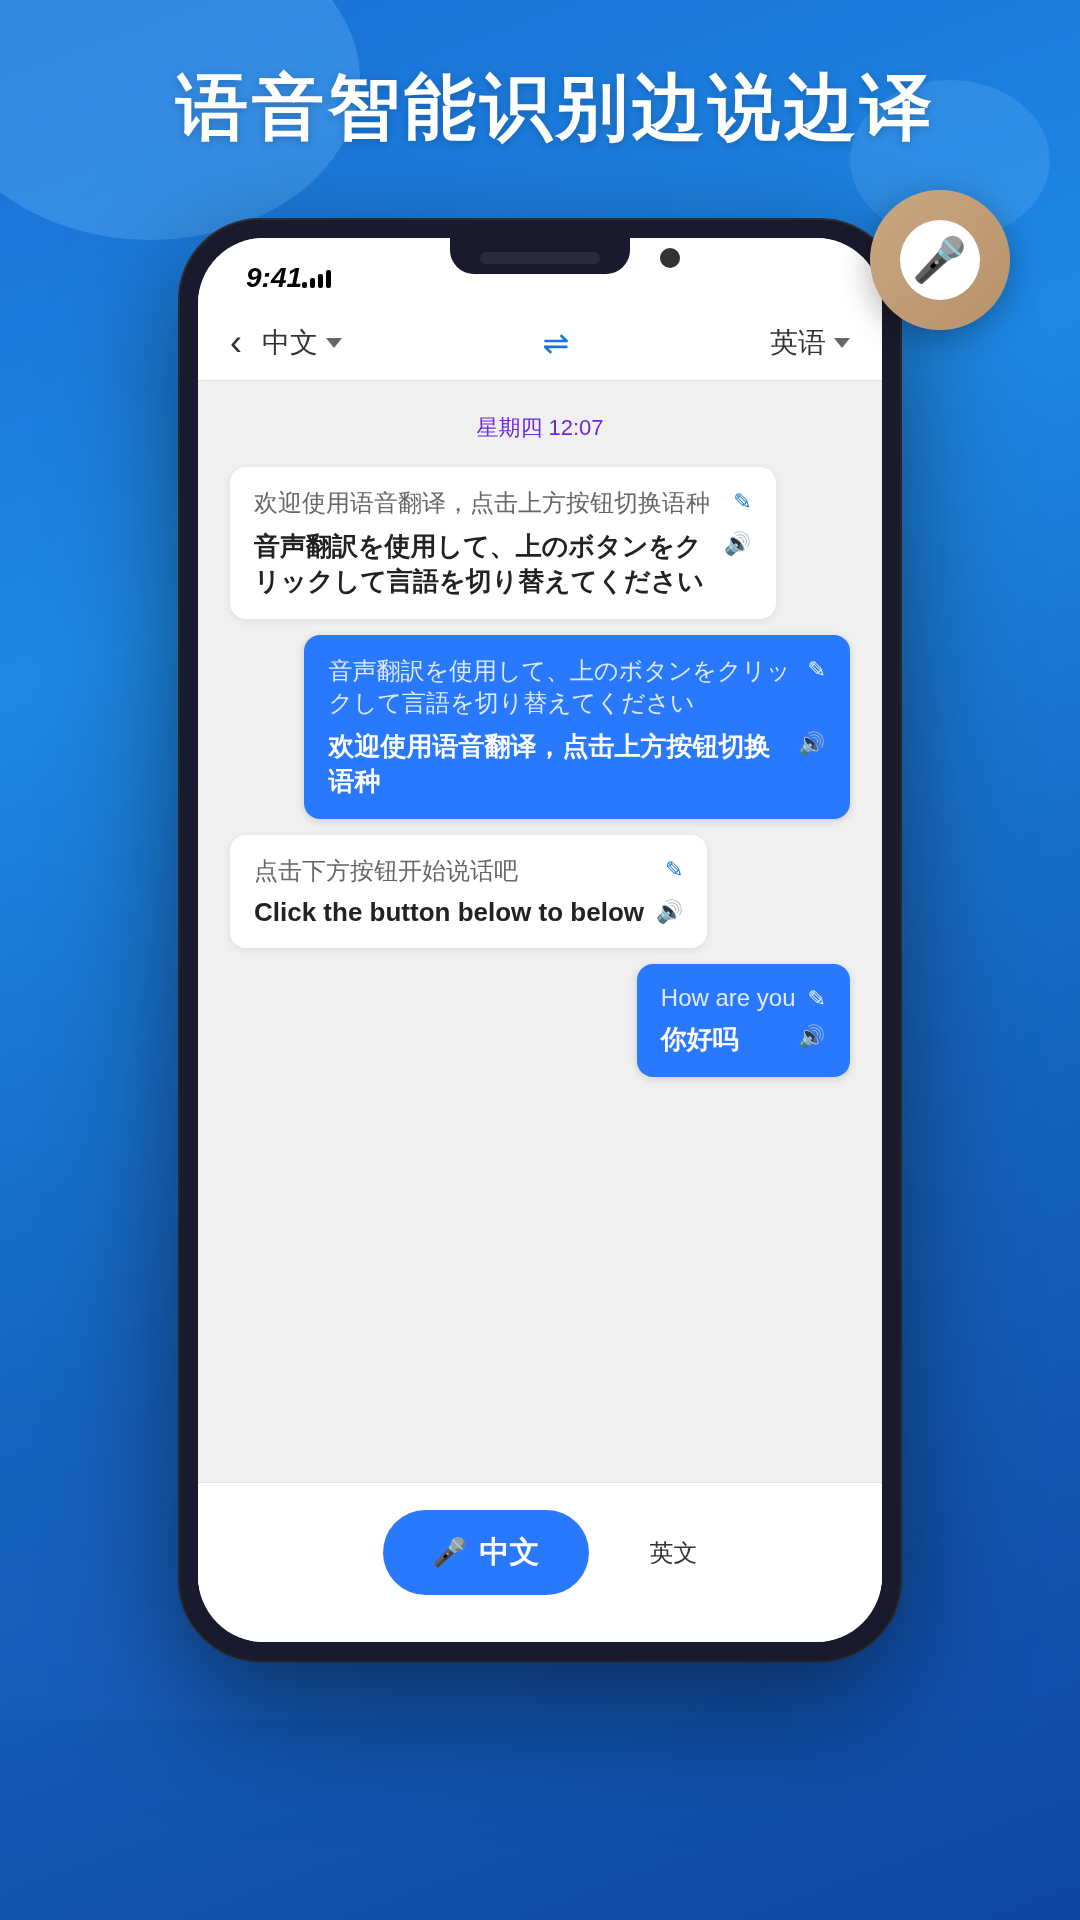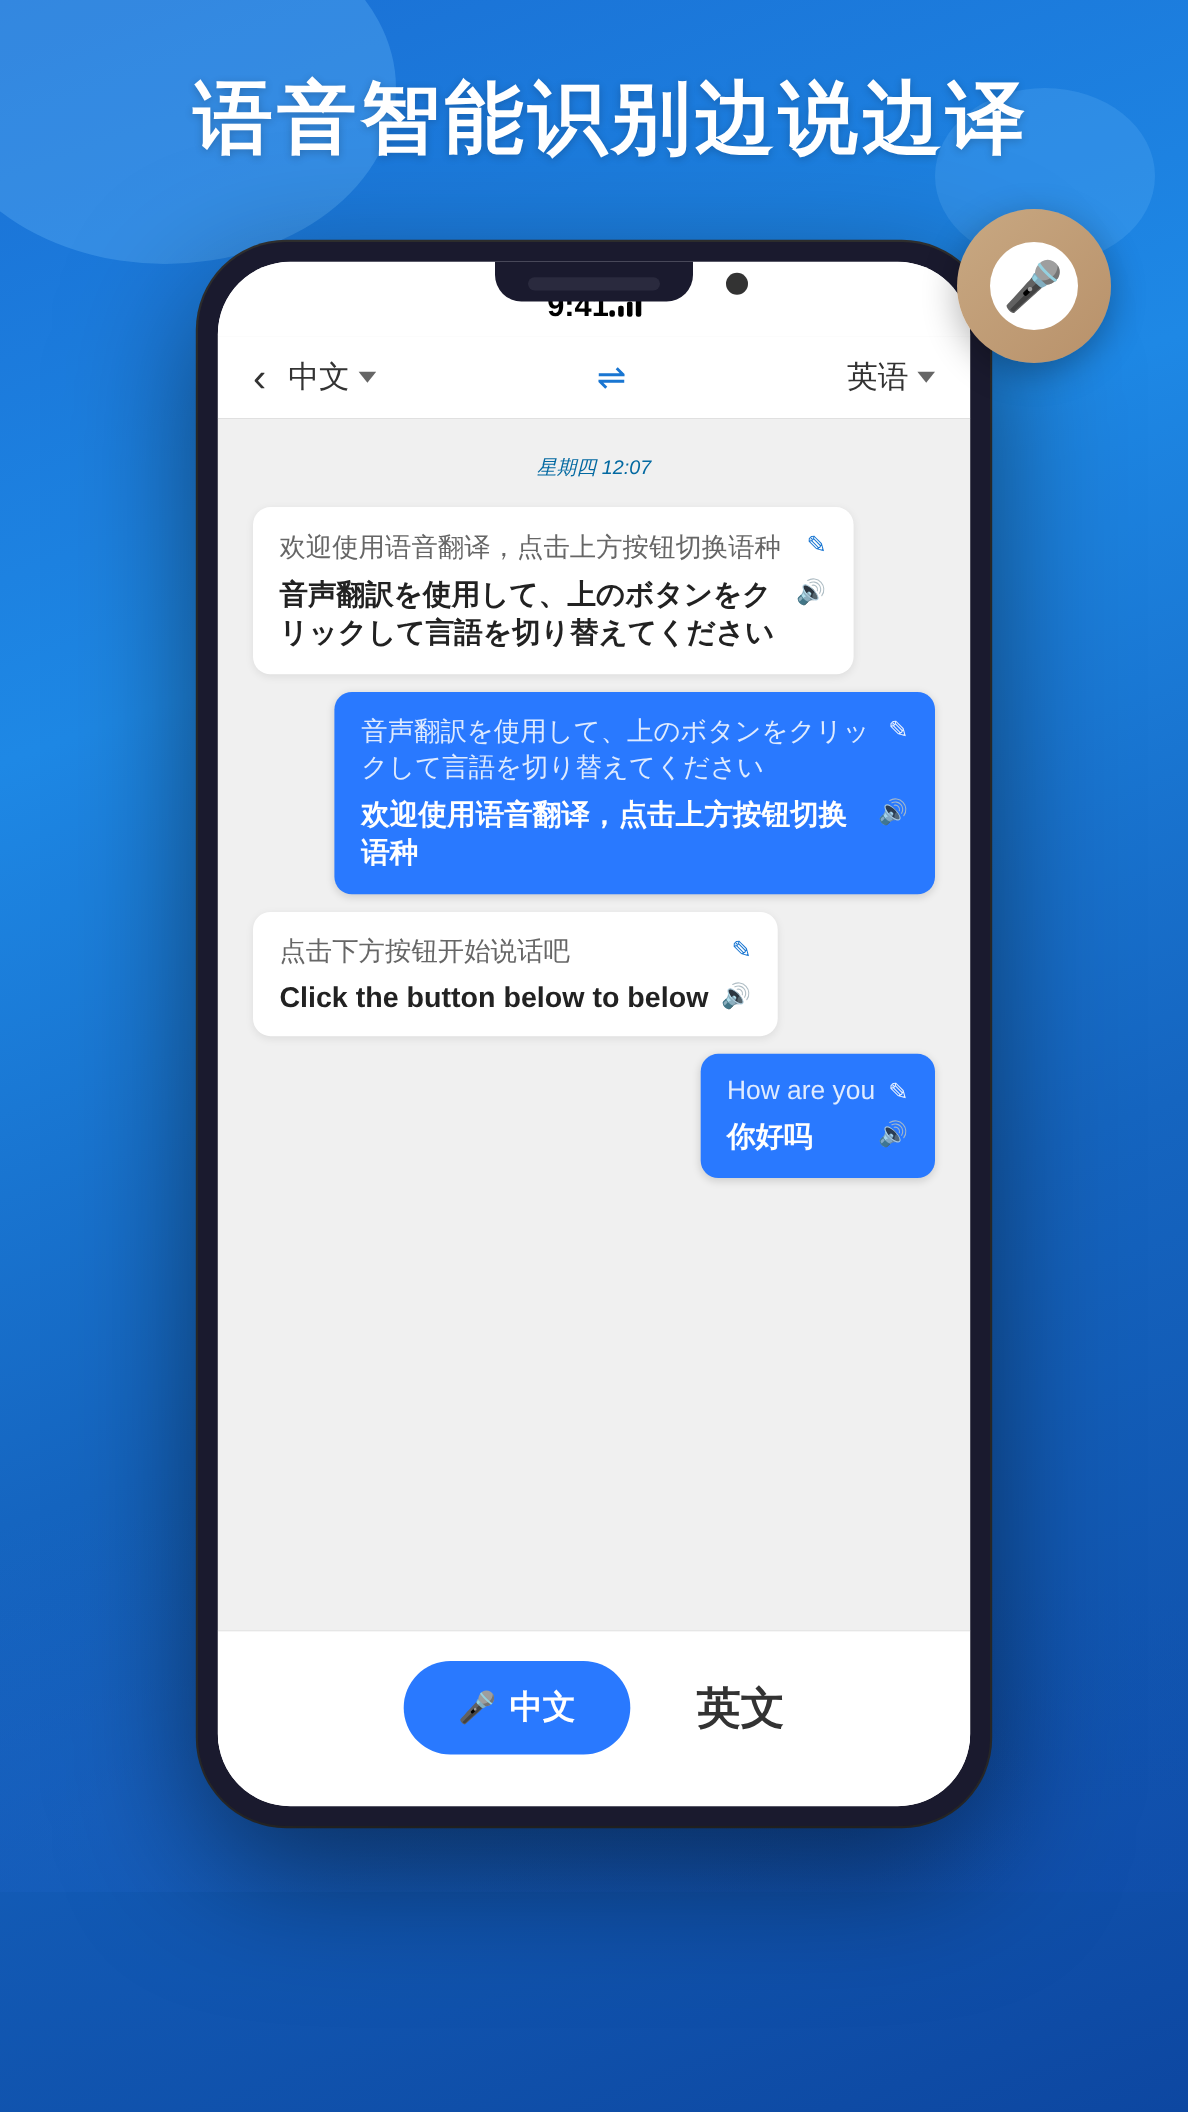--- a/index.html
+++ b/index.html
@@ -90,24 +90,25 @@
       height: 100%;
       background: #f5f5f5;
       border-radius: 66px;
       overflow: hidden;
       position: relative;
     }
 
     
     .status-bar {
       display: flex;
-      justify-content: center;
+      justify-content: flex-start;
       align-items: center;
       padding: 24px 48px 12px;
       background: #fff;
+      font-style: italic;
     }
 
     .status-time {
       font-size: 28px;
       font-weight: 600;
       color: #000;
     }
 
     .status-icons {
       display: flex;
@@ -178,24 +179,23 @@
       height: calc(100% - 200px);
       overflow-y: auto;
       padding: 24px 32px;
       display: flex;
       flex-direction: column;
       gap: 16px;
     }
 
     .timestamp {
       text-align: center;
-      font-size: 18px;
-      color: #0369a1;
+      font-size: 22px;
+      color: #6d28d9;
       margin: 8px 0;
-      font-style: italic;
     }
 
     
     .msg-received {
       background: #fff;
       border-radius: 16px;
       padding: 20px 24px;
       max-width: 88%;
       align-self: flex-start;
       box-shadow: 0 2px 8px rgba(0,0,0,0.08);
@@ -304,22 +304,22 @@
     }
 
     .btn-chinese .mic-icon {
       font-size: 28px;
     }
 
     .btn-english {
       background: transparent;
       color: #333;
       border: none;
-      font-size: 40px;
-      font-weight: 700;
+      font-size: 24px;
+      font-weight: 400;
       cursor: pointer;
     }
 
     
     .mic-floating {
       position: absolute;
       top: 190px;
       right: 70px;
       width: 140px;
       height: 140px;

